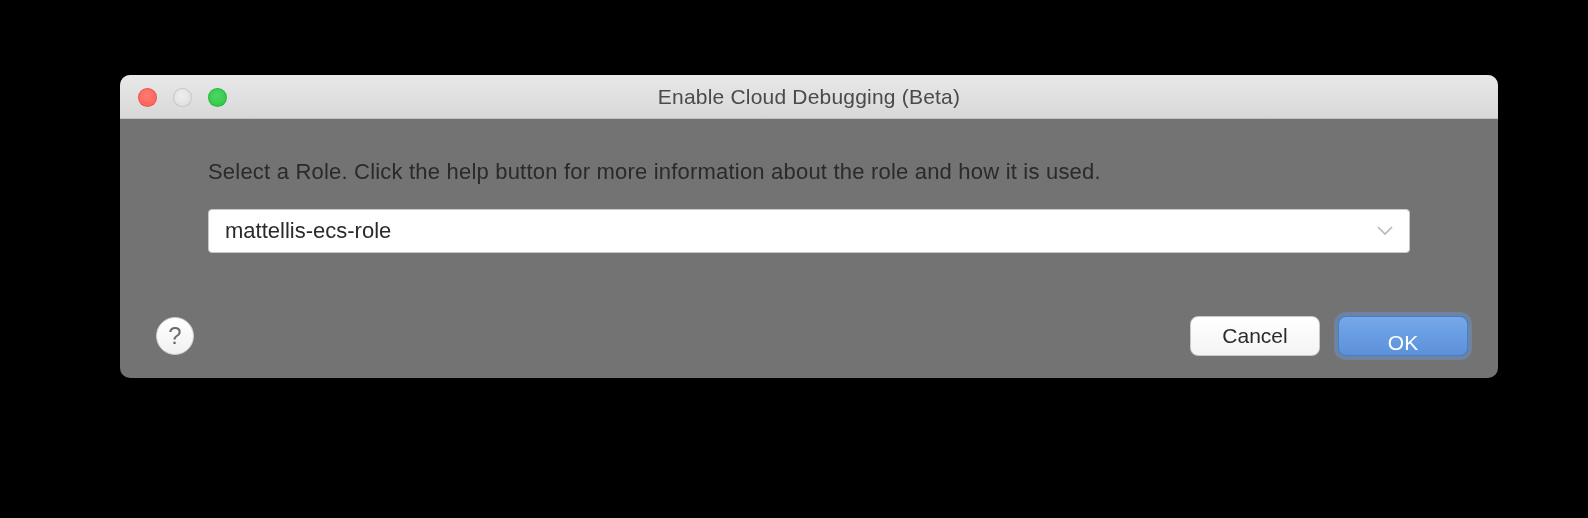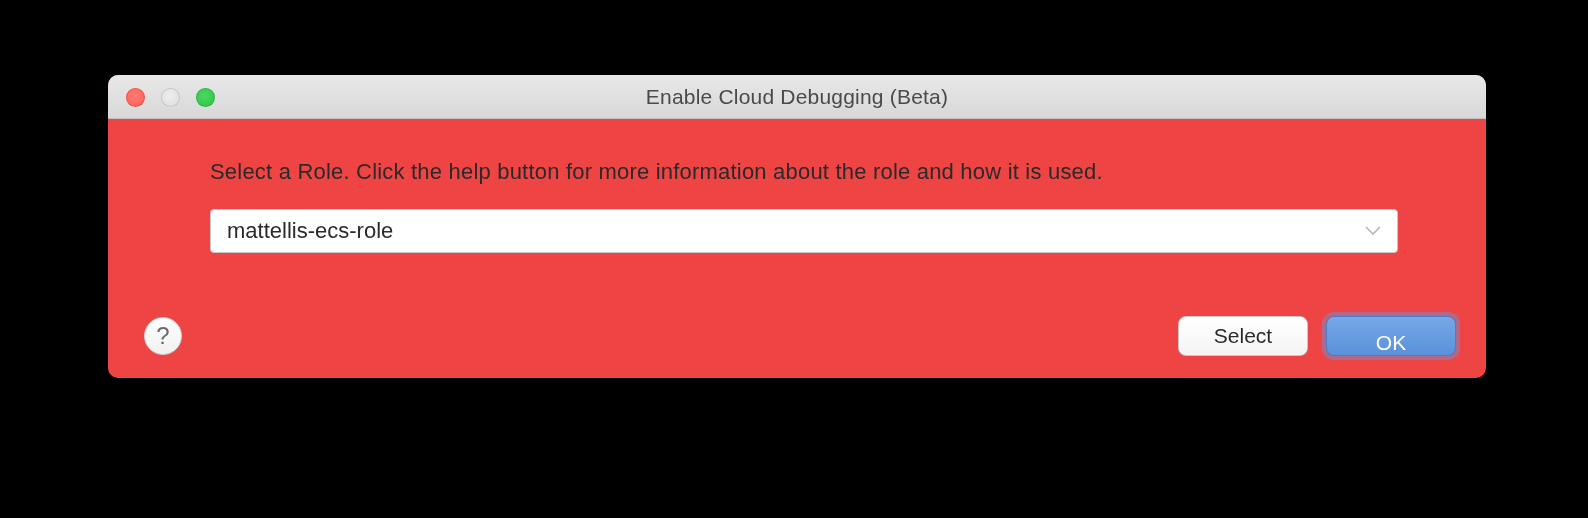--- a/index.html
+++ b/index.html
@@ -9,25 +9,25 @@
     }
     body {
       width: 1588px;
       height: 518px;
       background: #000000;
       font-family: -apple-system, BlinkMacSystemFont, "Helvetica Neue", Arial, sans-serif;
       position: relative;
     }
     .window {
       position: absolute;
-      left: 108px;
+      left: 120px;
       top: 75px;
       width: 1378px;
       height: 303px;
-      background: #ef4444;
+      background: #737373;
       border-radius: 10px;
       box-shadow: 0 20px 50px rgba(0,0,0,0.5), 0 0 0 1px rgba(0,0,0,0.1);
       overflow: hidden;
     }
     .titlebar {
       height: 44px;
       background: linear-gradient(to bottom, #e8e8e8, #d8d8d8);
       border-bottom: 1px solid #c0c0c0;
       position: relative;
       display: flex;
@@ -60,21 +60,20 @@
     .title {
       width: 100%;
       text-align: center;
       font-size: 21px;
       color: #4a4a4a;
       font-weight: 400;
       letter-spacing: 0.2px;
     }
     .content {
       padding: 40px 88px 0 88px;
-      margin-left: 14px;
     }
     .instruction {
       font-size: 22px;
       color: #2a2a2a;
       margin-bottom: 24px;
       letter-spacing: 0.2px;
     }
     .select-wrap {
       width: 100%;
       height: 44px;
@@ -174,19 +173,19 @@
       </span>
     </div>
   </div>
 
   <div class="footer">
     <div class="help-btn">
       <span>?</span>
     </div>
     <div class="spacer"></div>
     <div class="btn btn-cancel">
-      <span>Select</span>
+      <span>Cancel</span>
     </div>
     <div class="btn btn-ok">
       <span>OK</span>
     </div>
   </div>
 </div>
 
 </body></html>

